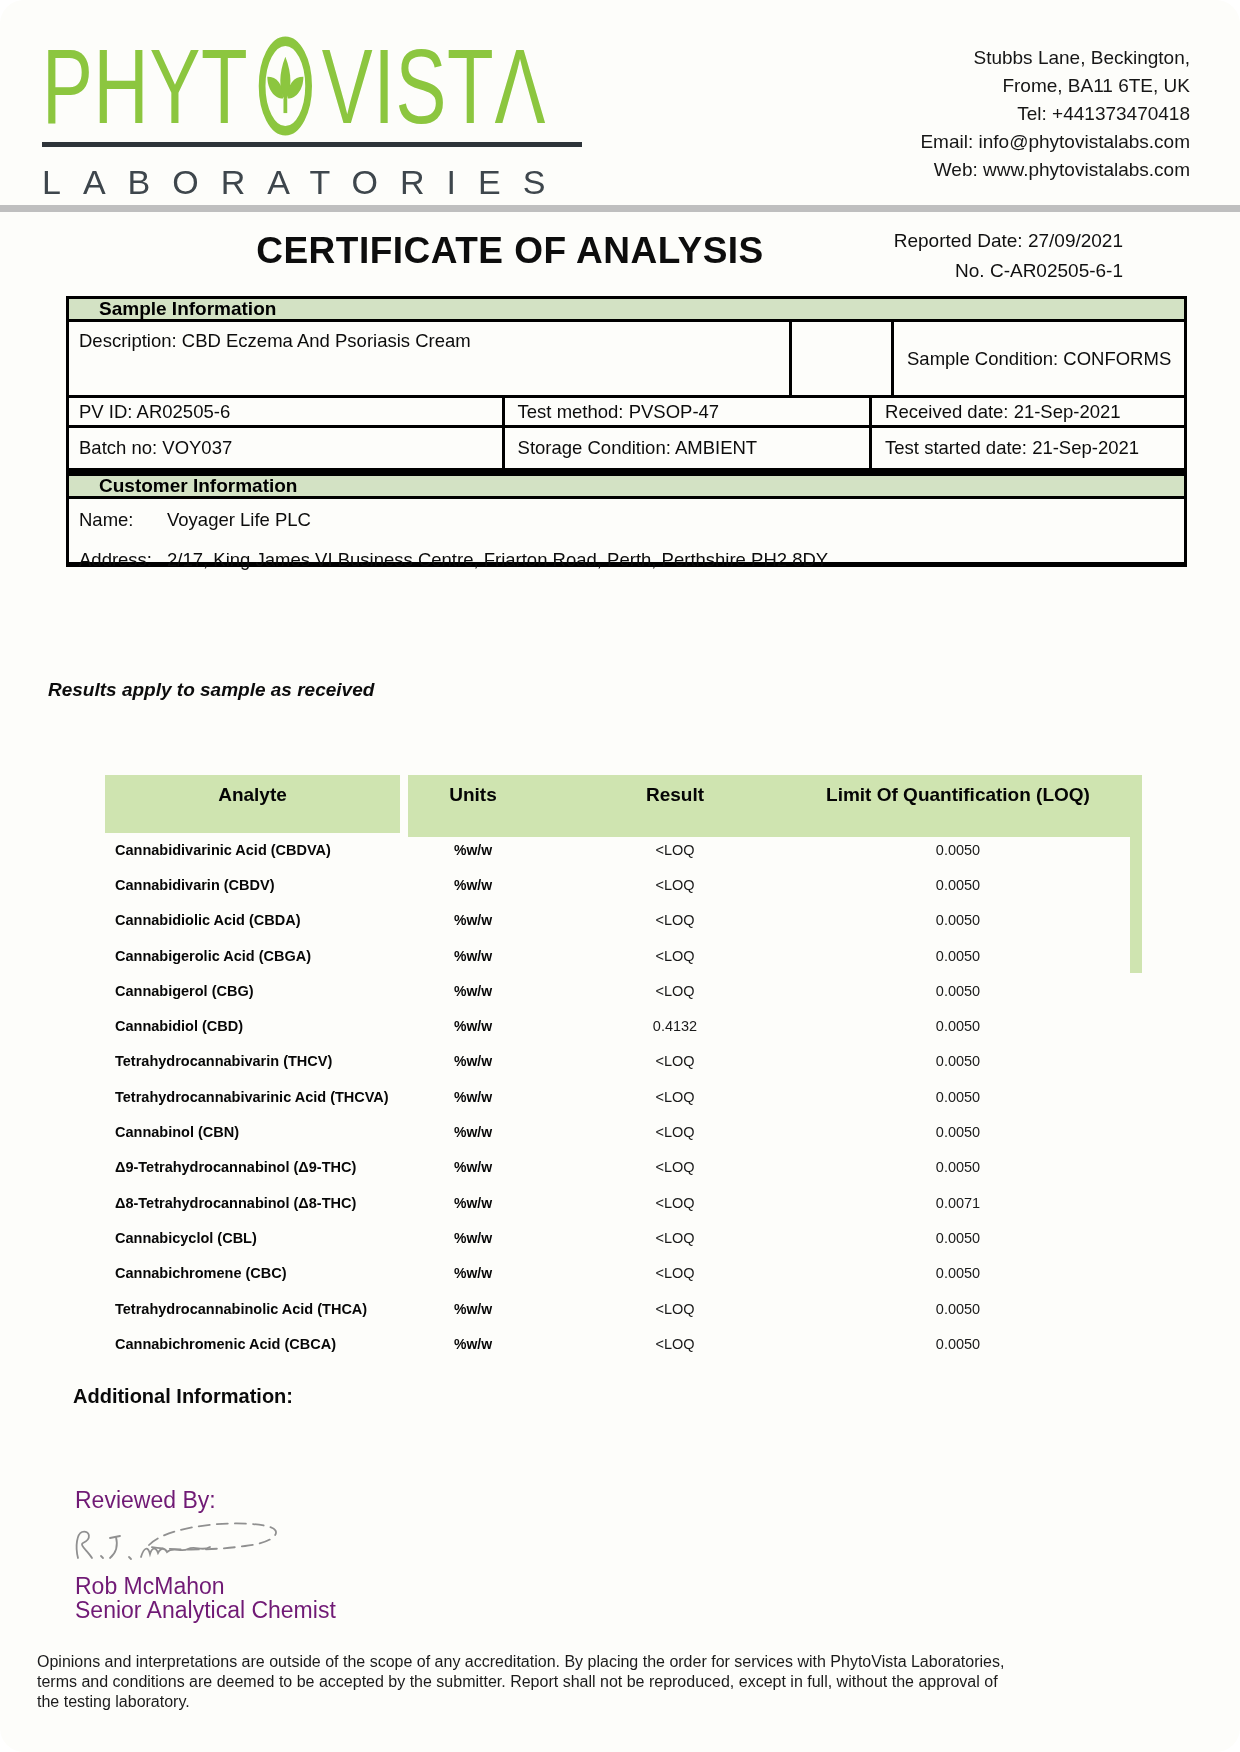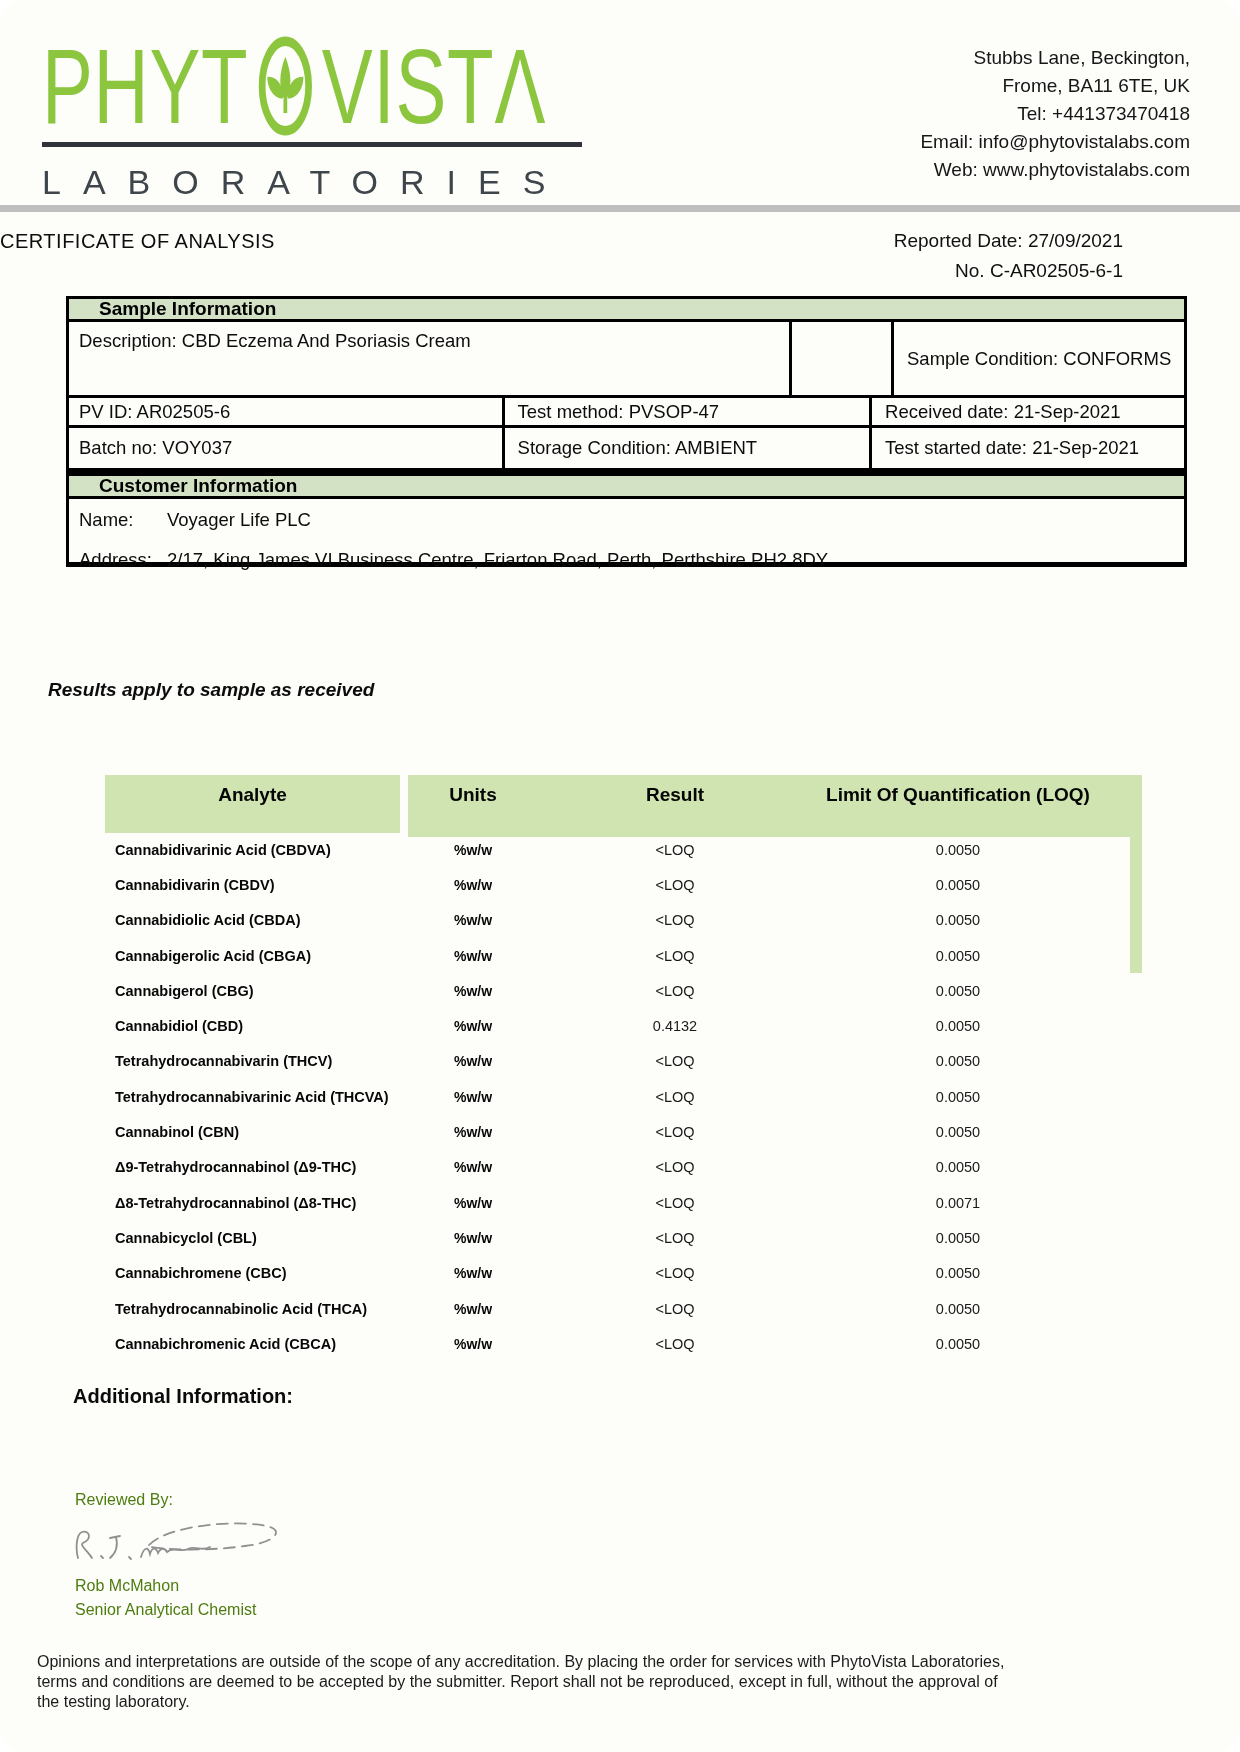--- a/index.html
+++ b/index.html
@@ -20,21 +20,21 @@
     transform:scaleX(0.72);transform-origin:left center;}
   .logo-main .leaf{width:96px;height:100px;margin:0 3px;flex:0 0 auto;}
   .logo-rule{margin-top:4px;height:5px;width:540px;background:#2e3439;}
   .logo-sub{margin-top:16px;font-size:34px;letter-spacing:22px;color:var(--logo-dark);white-space:nowrap;}
 
   .contact{position:absolute;top:44px;right:50px;text-align:right;font-size:19px;line-height:28px;color:#161616;}
 
   .gray-rule{position:absolute;top:205px;left:0;width:1240px;height:7px;background:var(--rule-gray);}
 
   .report-block{position:absolute;top:226px;right:117px;text-align:right;font-size:19px;line-height:30px;color:#101010;}
-  .title{position:absolute;top:230px;left:0;width:1020px;text-align:left;font-size:20px;font-weight:normal;letter-spacing:0.5px;color:#0d0d0d;}
+  .title{position:absolute;top:230px;left:0;width:1020px;text-align:center;font-size:37px;font-weight:bold;letter-spacing:0.5px;color:#0d0d0d;}
 
   
   .section{position:absolute;left:37px;width:1150px;padding-left:29px;}
   .gbar{height:26px;background:var(--bar-green);border:3px solid #000;
     font-size:19px;font-weight:bold;line-height:20px;padding-left:30px;color:#000;}
   .sec-text{font-size:18.5px;color:#0c0c0c;}
 
   #sample-section{top:296px;}
   .srow1{position:relative;height:76px;border-bottom:3px solid #000;}
   .desc-cell{position:absolute;left:0;top:0;width:726px;height:100%;
@@ -70,21 +70,21 @@
   .green-strip{position:absolute;left:1025px;top:62px;width:12px;height:136px;background:var(--table-green);}
   .rbody{position:absolute;left:0;top:57px;right:15px;}
   .trow{display:grid;grid-template-columns:295px 8px 130px 274px 292px 1fr;height:35.3px;align-items:center;}
   .t-analyte{font-size:14.5px;font-weight:bold;padding-left:10px;color:#070707;}
   .t-units{font-size:14px;font-weight:bold;text-align:center;color:#070707;}
   .t-result{font-size:14.5px;text-align:center;color:#1a1a1a;}
   .t-loq{font-size:14.5px;text-align:center;color:#1a1a1a;}
 
   
   .additional{position:absolute;left:73px;top:1385px;font-size:20px;font-weight:bold;color:#0a0a0a;}
-  .review{position:absolute;left:75px;top:1488px;font-size:16px;color:#4d7c0f;line-height:24px;}
+  .review{position:absolute;left:75px;top:1488px;font-size:23px;color:#701a75;line-height:24px;}
   .review .sig{display:block;margin:4px 0 2px -6px;}
   .footer{position:absolute;left:37px;top:1652px;font-size:16px;line-height:20px;color:#1b1b1b;white-space:nowrap;}
 </style>
 </head>
 <body>
 
 <div id="page">
 
   <div class="logo">
     <div class="logo-main">

